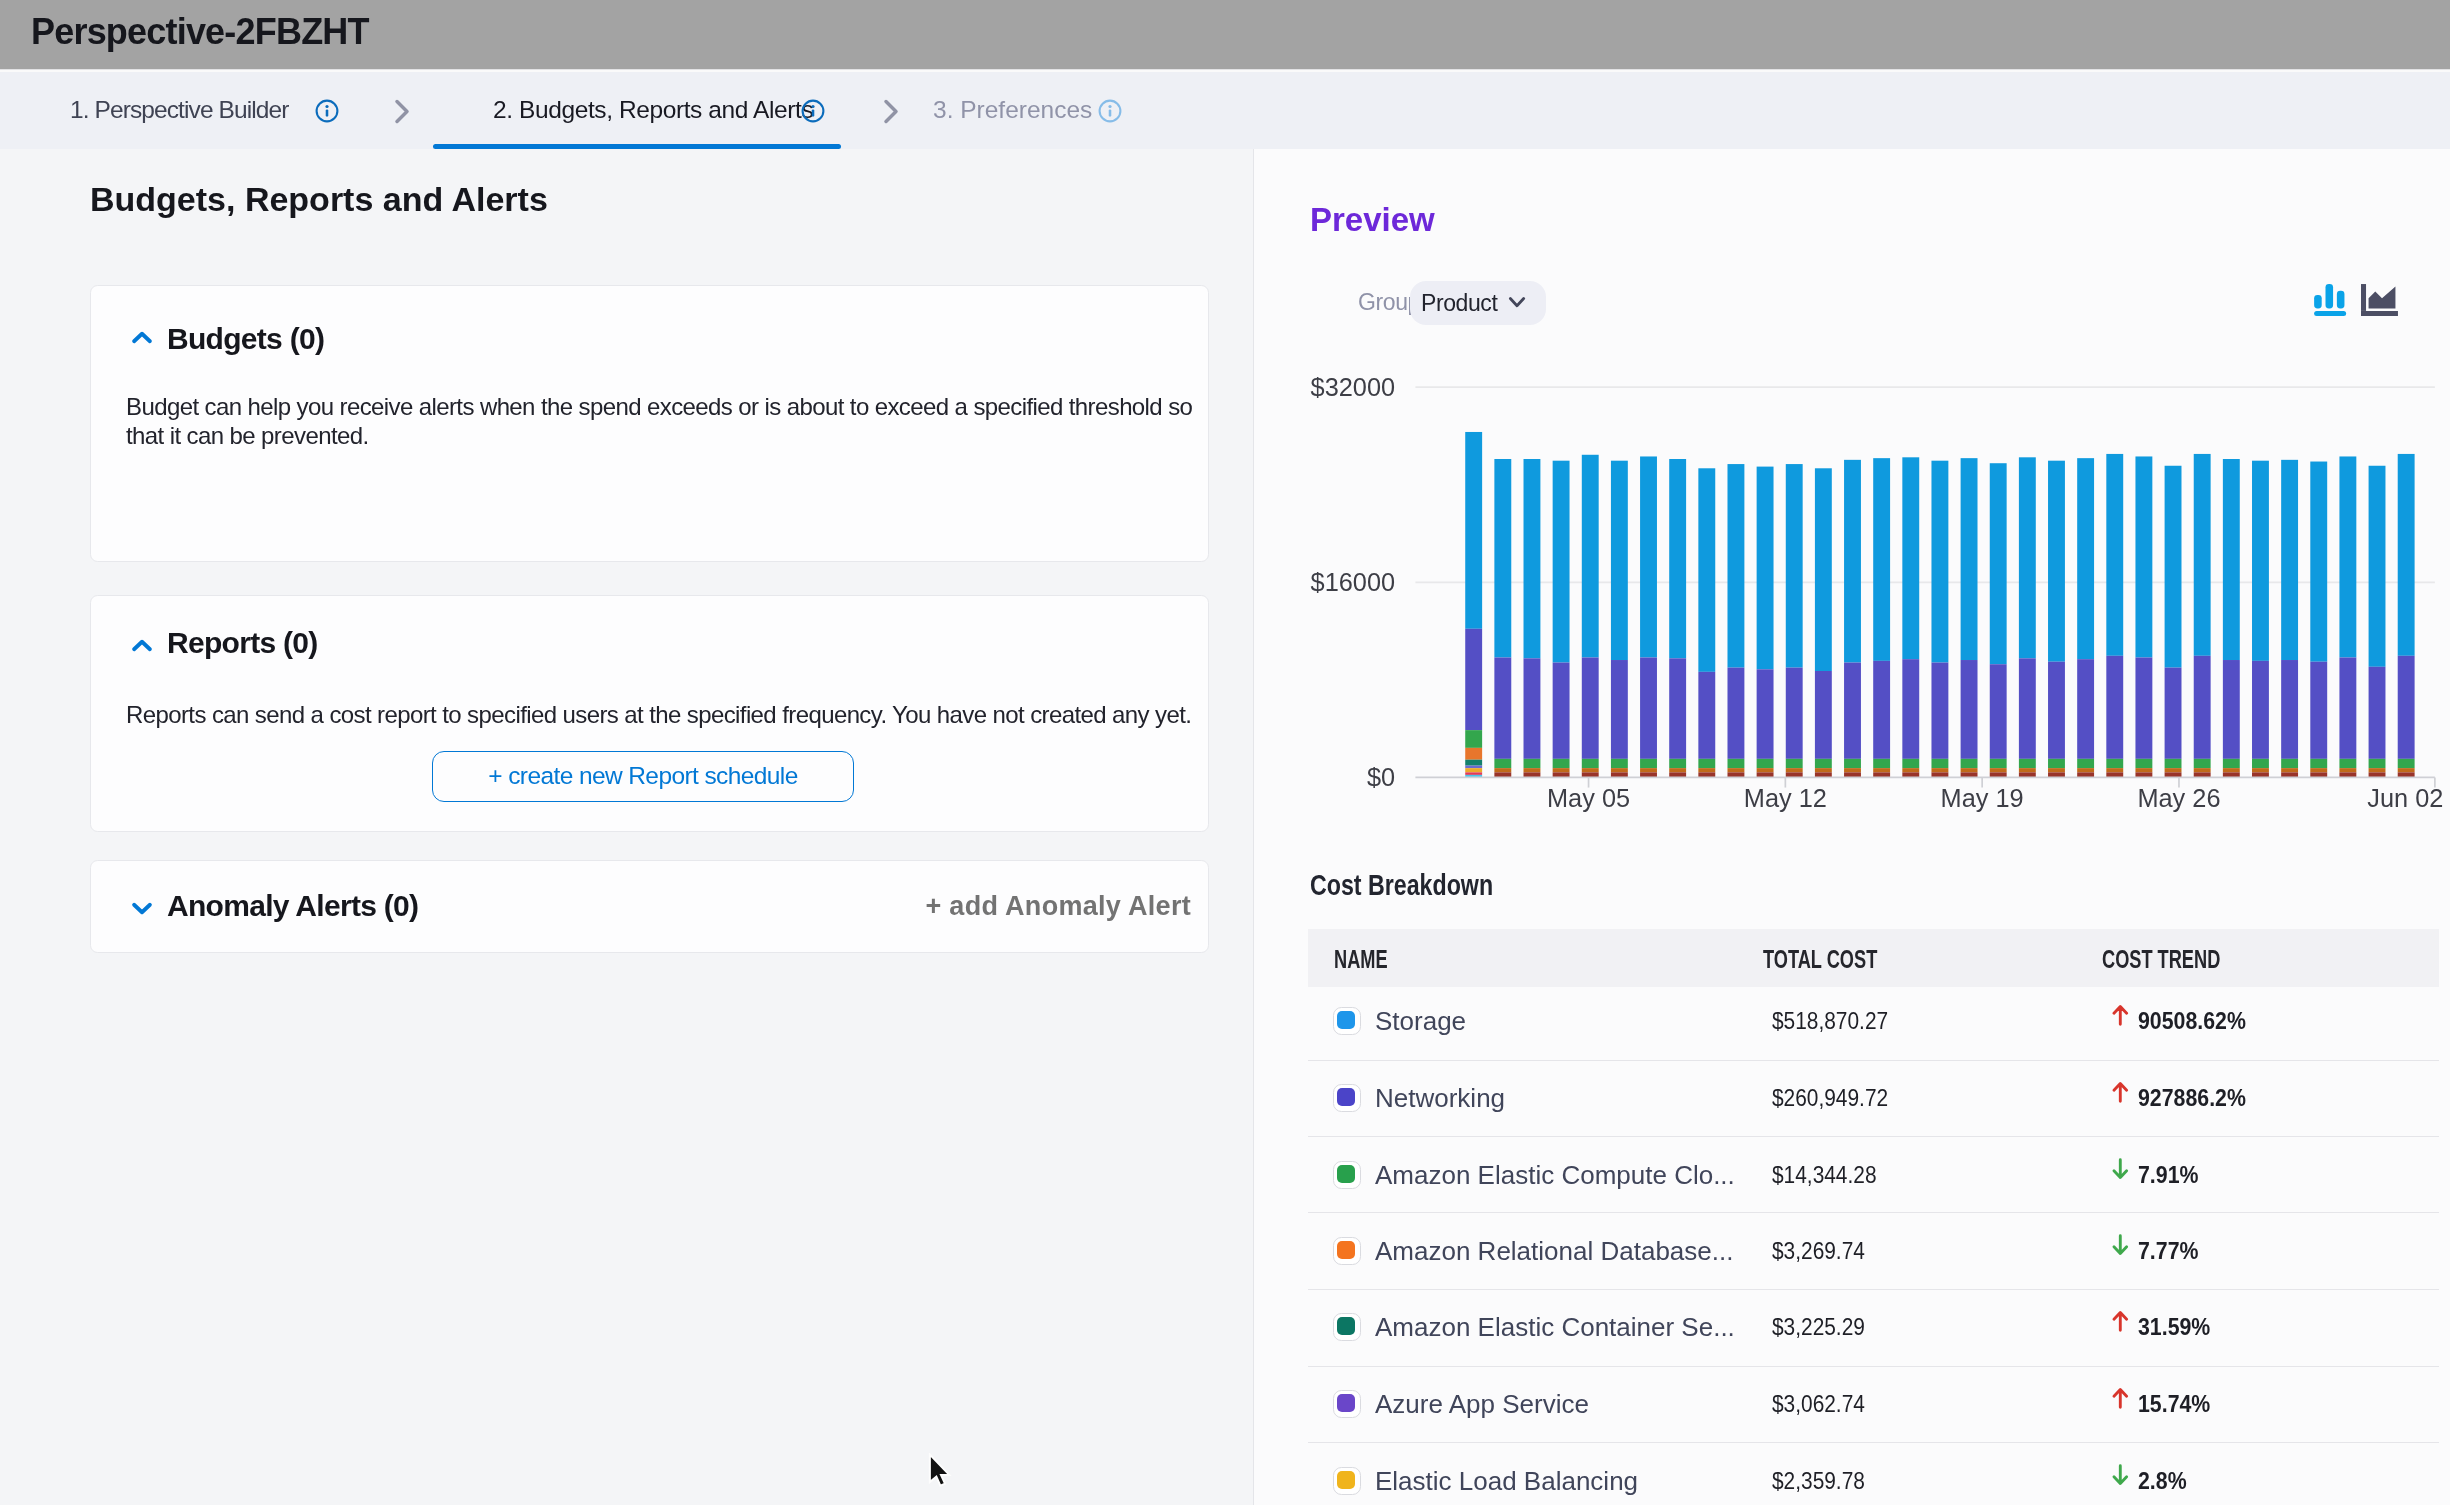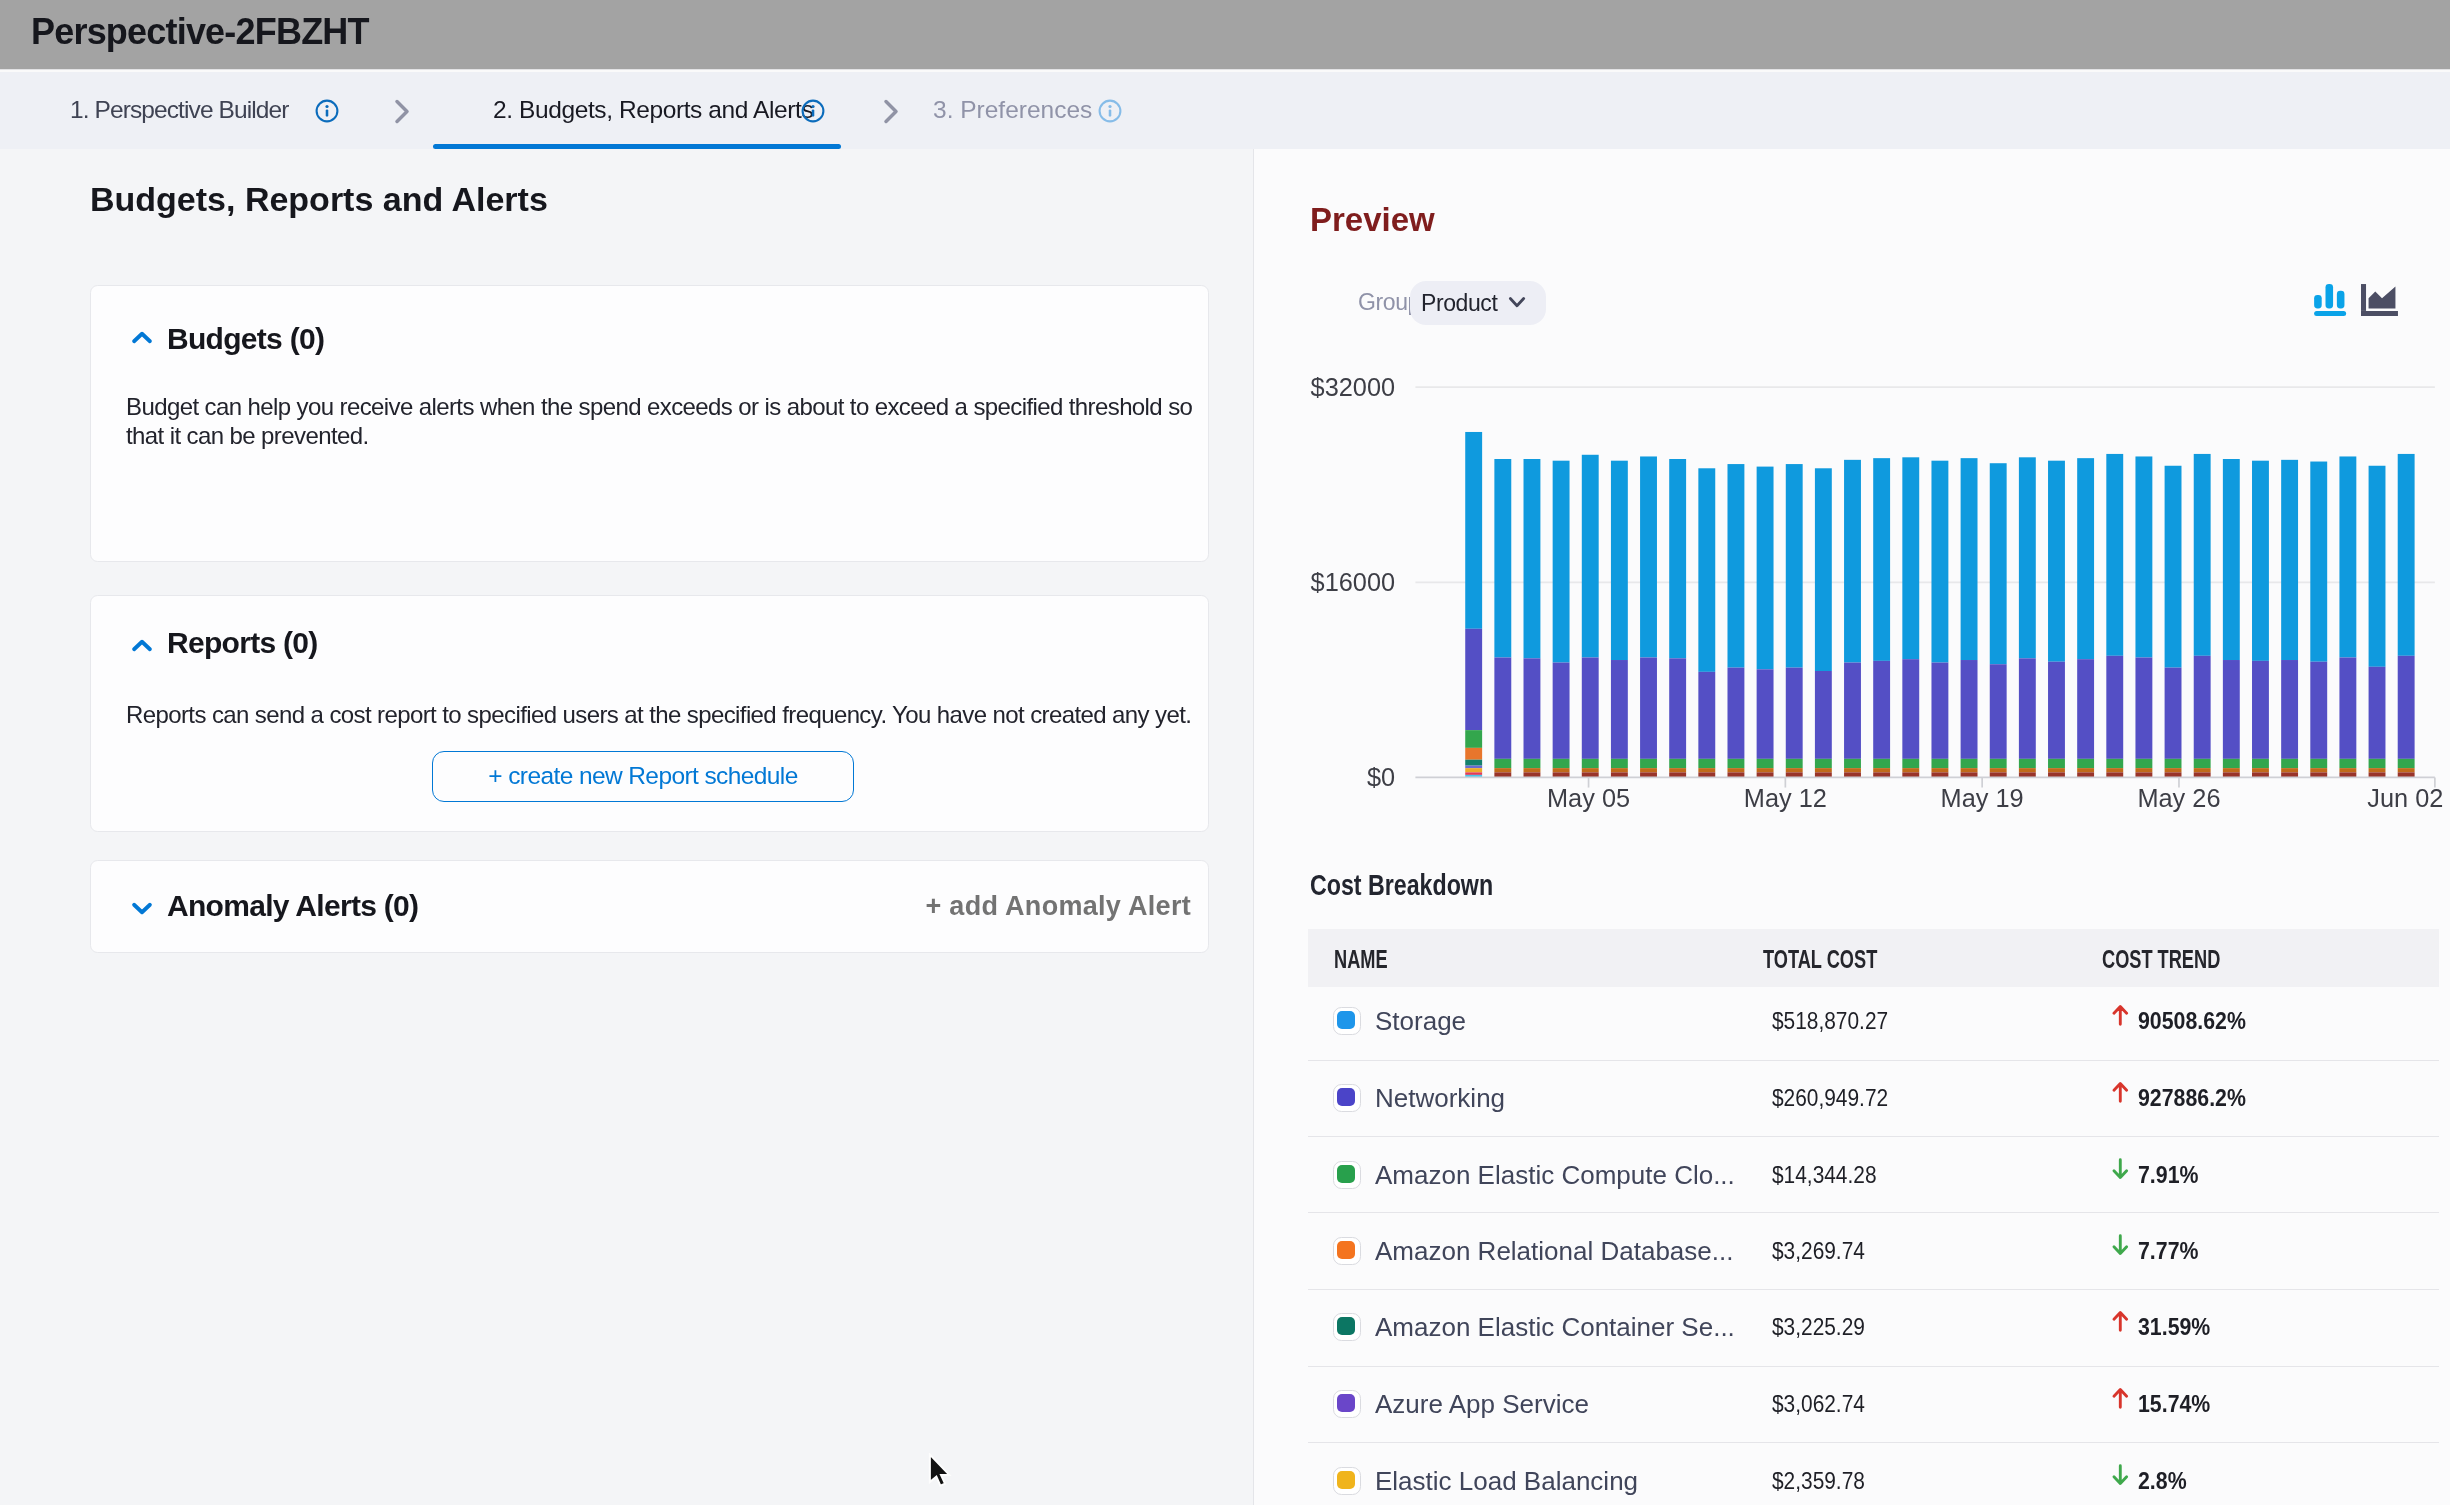--- a/index.html
+++ b/index.html
@@ -25,21 +25,21 @@
   .card { position:absolute; left:90px; width:1119px; background:#fdfdfe; border:1.7px solid #e7e8ec; border-radius:7.6px; }
   #card1 { top:136px; height:277px; }
   #card2 { top:446px; height:237px; }
   #card3 { top:711px; height:93px; }
   .cardtitle { position:absolute; left:76px; font-size:30px; font-weight:bold; color:#16171d; letter-spacing:-0.7px; }
   .cardbody { position:absolute; left:35px; white-space:nowrap; font-size:24px; letter-spacing:-0.6px; line-height:29px; color:#22232c; }
   .obtn { position:absolute; border:1.7px solid #0278d5; border-radius:12px; color:#0278d5; font-size:24.5px; letter-spacing:-0.6px; text-align:center; background:#fdfdfe; }
 
   
   #right { left:1253px; top:149px; width:1197px; height:1357px; background:#fbfbfc; border-left:1.7px solid #e4e5e9; }
-  #right h2 { position:absolute; left:56px; top:52px; font-size:33px; font-weight:bold; color:#7f1d1d; }
+  #right h2 { position:absolute; left:56px; top:52px; font-size:33px; font-weight:bold; color:#6d28d9; }
   #groupby { position:absolute; left:56px; top:140px; font-size:23px; letter-spacing:-0.4px; color:#8f92a8;margin-left:48px; }
   #dropdown { position:absolute; left:156px; top:132px; width:136px; height:44px; background:#edeef5; border-radius:16px; }
   #dropdown span { position:absolute; left:11px; top:9.3px; font-size:23px; letter-spacing:-0.4px; color:#22242e; }
 
   
   #cbhead { position:absolute; left:56px; top:720px; font-size:29px; color:#22252f; font-weight:bold; transform:scaleX(0.80); transform-origin:0 0; }
   #thead { position:absolute; left:54px; top:780px; width:1131px; height:58px; background:#f1f1f4; }
   .th { position:absolute; top:15px; font-size:26px; font-weight:bold; color:#25262c; transform:scaleX(0.70); transform-origin:0 50%; }
   .row { position:absolute; left:54px; width:1131px; height:77px; }
   .rowline { position:absolute; left:54px; width:1131px; height:0; border-top:1.7px solid #e5e5e9; }

